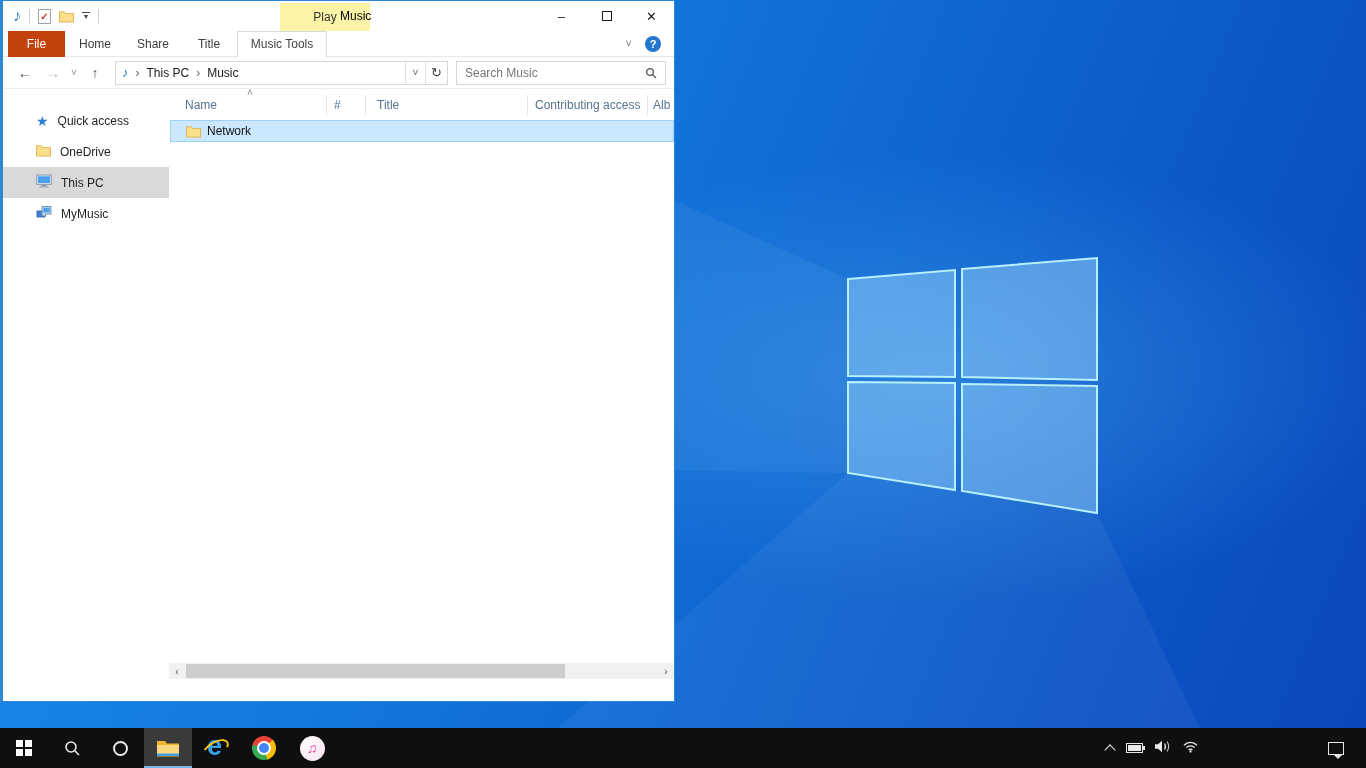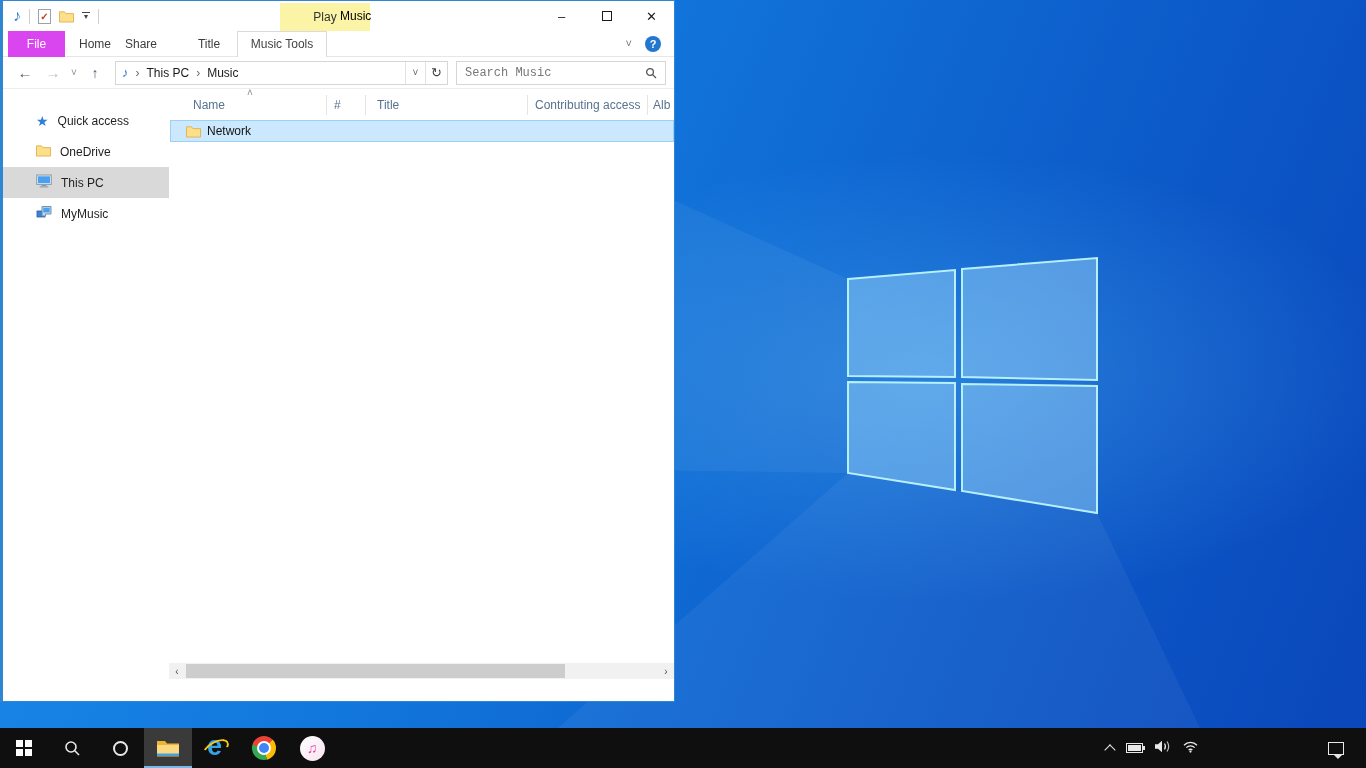--- a/index.html
+++ b/index.html
@@ -34,24 +34,24 @@
   .win-title { position:absolute; left:337px; top:0; height:30px; line-height:30px;
     font-size:12px; color:#000; }
   .controls { position:absolute; right:0; top:0; display:flex; }
   .ctrl { width:45px; height:30px; display:flex; align-items:center; justify-content:center;
     font-size:13px; color:#1a1a1a; }
   .max-box { width:10px; height:10px; border:1px solid #1a1a1a; }
 
   .tabsrow { position:relative; height:26px; border-bottom:1px solid #e6e6e6;
     font-size:12px; color:#3c3c3c; background:#fff; }
   .tab-file { position:absolute; left:5px; top:0; width:57px; height:26px;
-    background:#d946ef; color:#fff; text-align:center; line-height:26px; }
+    background:#c2410c; color:#fff; text-align:center; line-height:26px; }
   .tab { position:absolute; top:0; height:26px; line-height:26px; text-align:center; }
   .tab.home  { left:70px;  width:44px; }
-  .tab.share { left:116px; width:44px;text-align:center; }
+  .tab.share { left:128px; width:44px;text-align:center; }
   .tab.view  { left:186px; width:40px; }
   .tab-mt { position:absolute; left:234px; top:0; width:90px; height:26px; background:#fff;
     border:1px solid #dadada; border-bottom:none; text-align:center; line-height:24px; color:#444; }
   .rib-collapse { position:absolute; right:42px; top:0; height:26px; line-height:24px;
     color:#777; font-size:11px; }
   .help-btn { position:absolute; right:13px; top:5px; width:16px; height:16px; border-radius:50%;
     background:#2377cf; color:#fff; font-size:11px; font-weight:bold;
     text-align:center; line-height:16px; }
 
   .addrrow { position:relative; height:32px; display:flex; align-items:center;
@@ -67,21 +67,21 @@
   .crumb-sep { color:#6b6b6b; margin:0 7px; font-size:12px; }
   .crumb { color:#1a1a1a; }
   .addr-fill { flex:1; }
   .addr-dd { width:20px; height:22px; border-left:1px solid #e2e2e2; color:#666;
     font-size:10px; display:flex; align-items:center; justify-content:center; }
   .addr-refresh { width:22px; height:22px; border-left:1px solid #e2e2e2; color:#444;
     font-size:13px; display:flex; align-items:center; justify-content:center; }
   .searchbox { position:relative; margin-left:8px; width:210px; height:24px;
     border:1px solid #d6d6d6; display:flex; align-items:center; }
   .searchbox input { flex:1; border:none; outline:none; font-size:12px; padding-left:8px;
-    color:#333; font-family:Liberation Mono, monospace; background:transparent; }
+    color:#333; font-family:Liberation Sans, sans-serif; background:transparent; }
   .searchbox input::placeholder { color:#777; opacity:1; }
   .search-mag { position:absolute; right:7px; top:5px; }
 
   .bodyrow { display:flex; height:590px; background:#fff; }
   .sidebar { width:166px; padding-top:16px; }
   .side-item { height:31px; display:flex; align-items:center; padding-left:33px; gap:9px;
     font-size:12px; color:#1f1f1f; }
   .side-item.selected { background:#d9d9d9; }
   .star-icon { color:#2f7fd6; font-size:14px; line-height:14px; }
 
@@ -260,21 +260,21 @@
               <path d="M6,1.5 h9 v7.5 h-5.5 v2 h-3.5 z" fill="#bcd8f2" stroke="#6b87a0" stroke-width="0.9"></path>
               <rect x="7.3" y="2.8" width="6.4" height="4.6" fill="#4aa0ee"></rect>
             </svg>
         </span>
         <span>MyMusic</span>
       </div>
     </div>
 
     <div class="content">
       <div class="colheader">
-        <span class="cell" style="left:24px;text-align:center;">Name</span>
+        <span class="cell" style="left:16px;text-align:center;">Name</span>
         <span class="sort-caret">˄</span>
         <span class="hsep" style="left:157px;"></span>
         <span class="cell" style="left:165px;">#</span>
         <span class="hsep" style="left:196px;"></span>
         <span class="cell" style="left:208px;">Title</span>
         <span class="hsep" style="left:358px;"></span>
         <span class="cell" style="left:366px;">Contributing access</span>
         <span class="hsep" style="left:478px;"></span>
         <span class="cell" style="left:484px;">Alb</span>
       </div>

